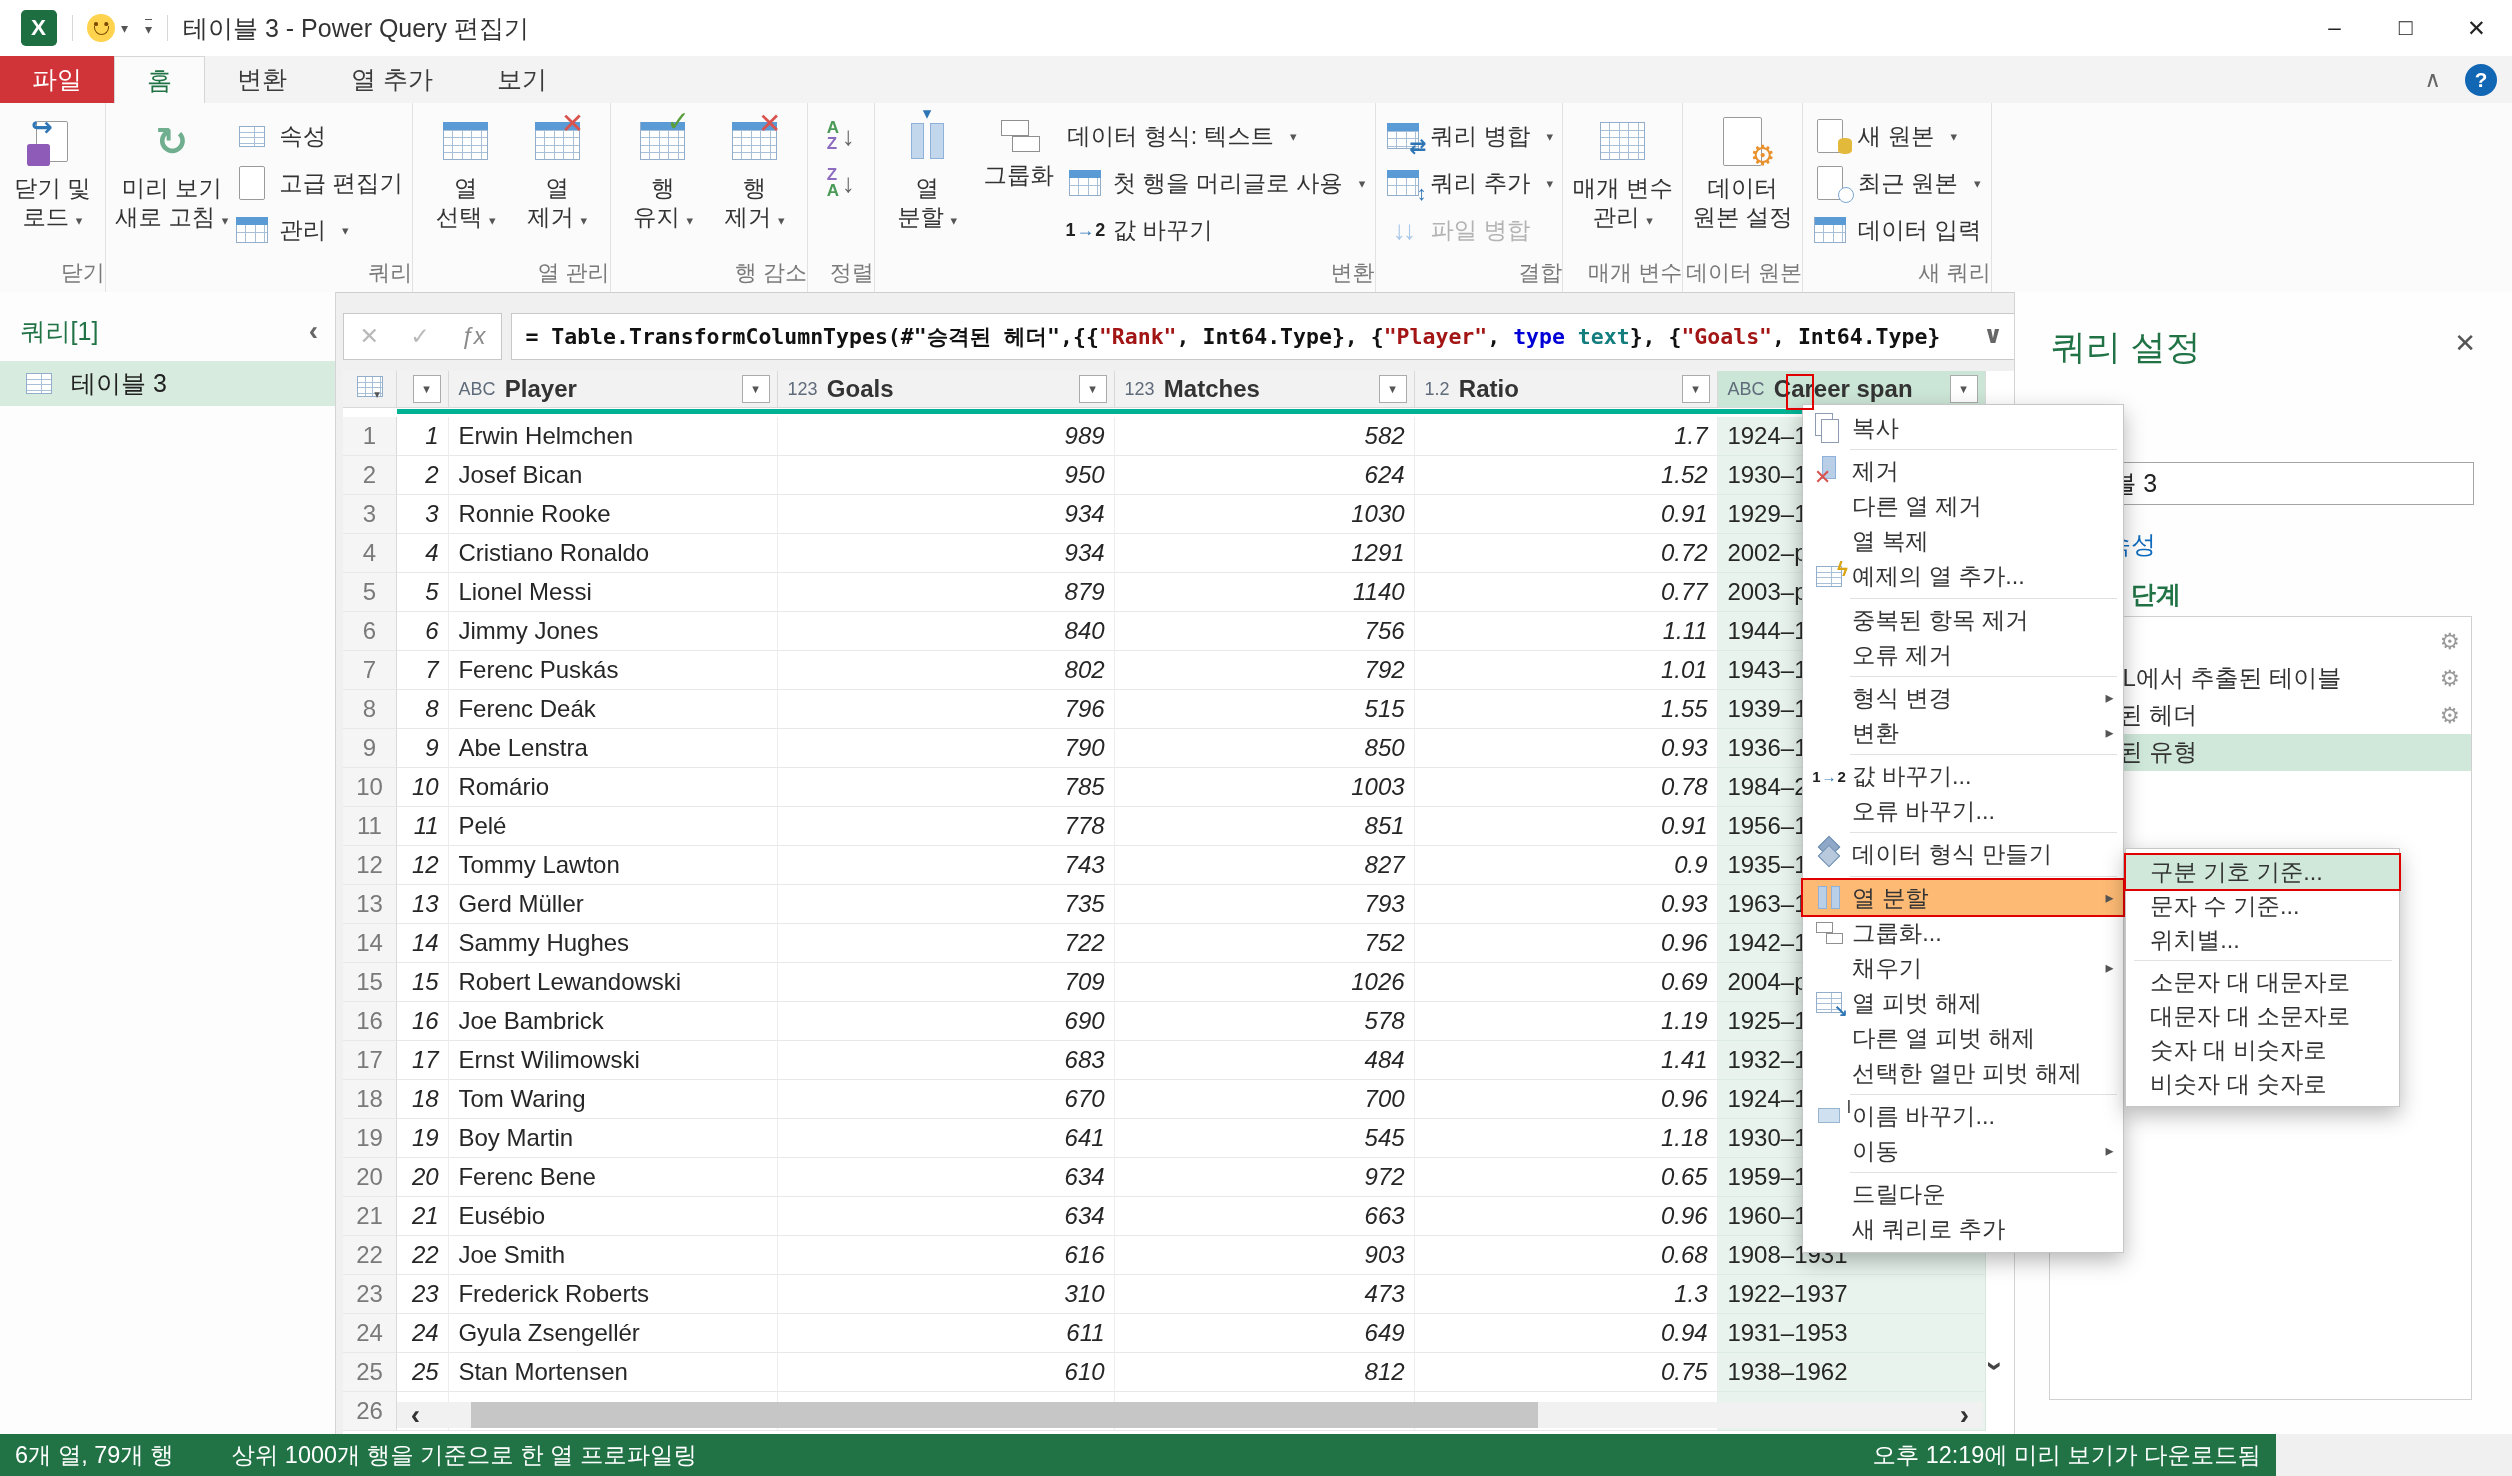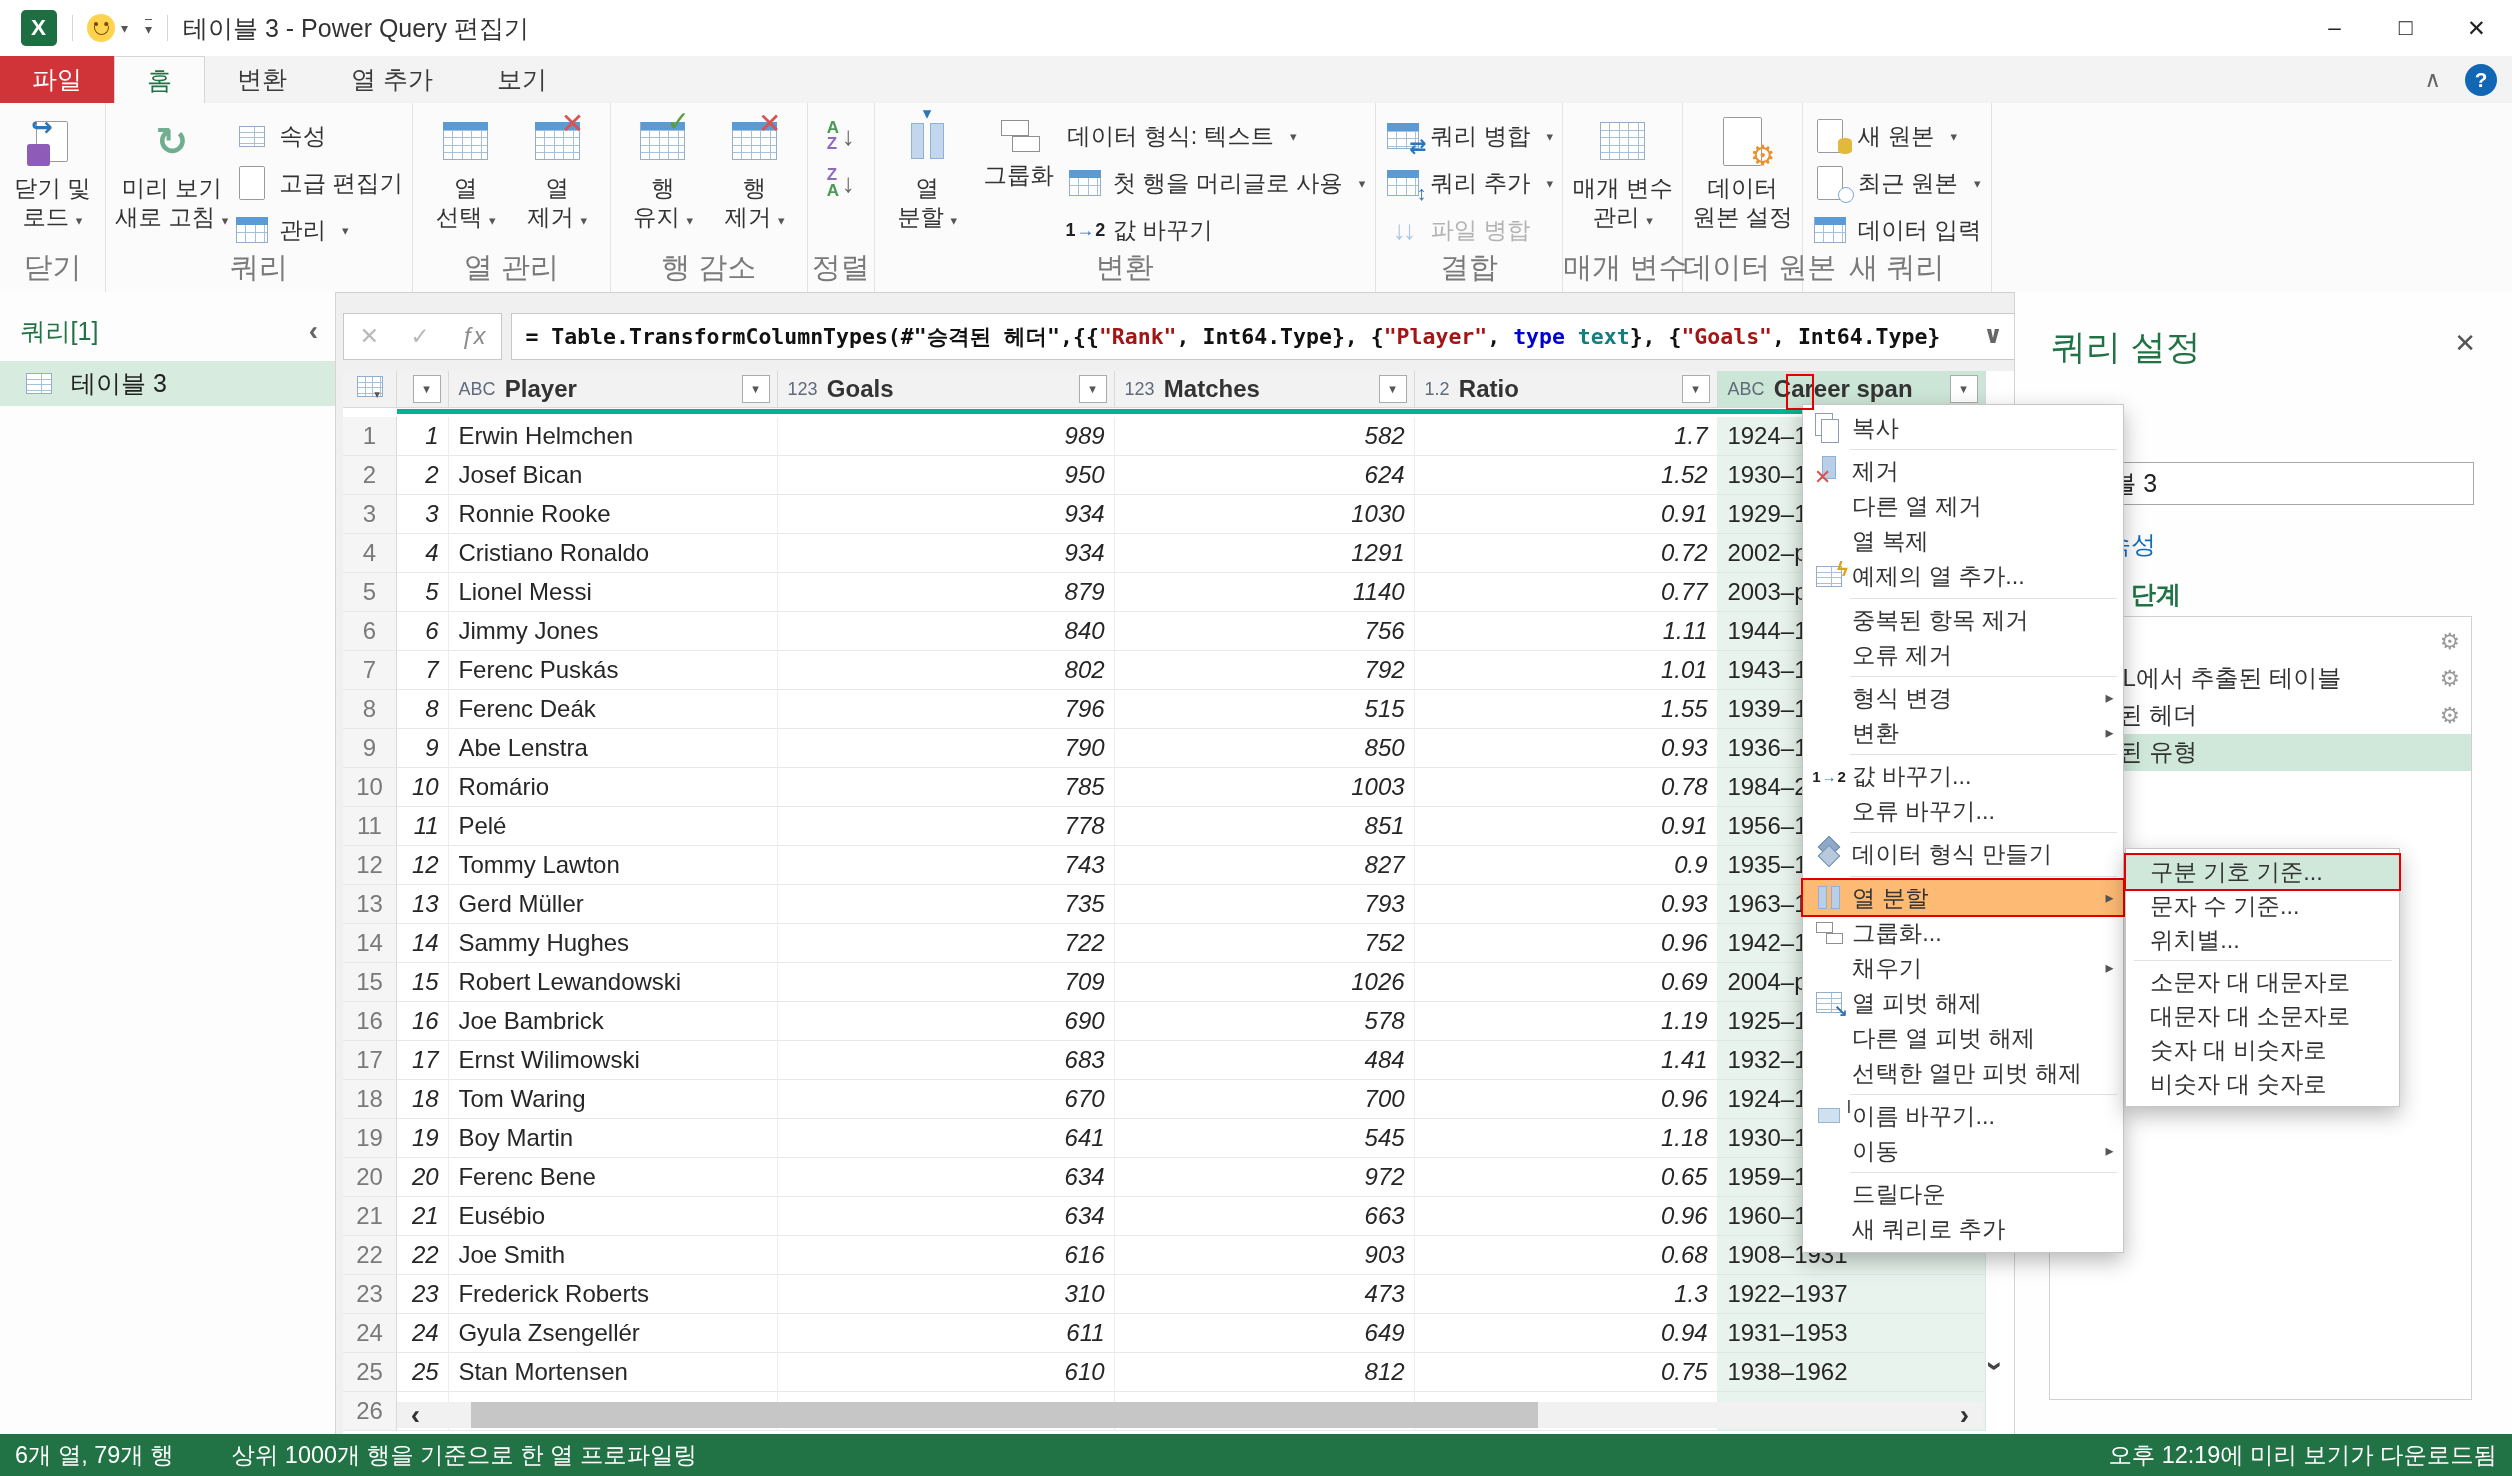--- a/index.html
+++ b/index.html
@@ -24,21 +24,21 @@
   .tab.file{background:#d13438;color:#fff;}
   .tab.active{background:#fbfbfb;border:0.9px solid #d6d6d6;border-bottom:none;color:#217346;}
   .mbright{position:absolute;right:15px;top:0;height:47px;display:flex;align-items:center;gap:24px;}
   .chevup{font-size:22.5px;color:#666;}
   .helpq{width:32px;height:32px;border-radius:50%;background:#1267b4;color:#fff;font-size:20.6px;font-weight:700;display:flex;align-items:center;justify-content:center;}
 
   
   .ribbon{position:absolute;left:0;top:103px;width:2512px;height:189px;background:#fbfbfb;border-bottom:0.9px solid #cfcfcf;display:flex;}
   .rgroup{position:relative;border-right:0.9px solid #e2e2e2;padding:7.5px 9.4px 34px 9.4px;flex:none;}
   .ritems{display:flex;flex-direction:row;align-items:flex-start;gap:5.6px;height:148px;}
-  .rglabel{position:absolute;bottom:3.7px;left:0;right:0;text-align:center;color:#7a7a7a;font-size:29px;white-space:nowrap;}
+  .rglabel{position:absolute;bottom:3.7px;left:0;right:0;text-align:right;color:#7a7a7a;font-size:22px;white-space:nowrap;}
   .rbig{display:flex;flex-direction:column;align-items:center;padding-top:3.7px;min-width:86px;cursor:default;}
   .rbig .rlab{text-align:center;font-size:23.4px;color:#333;line-height:29px;margin-top:5.6px;white-space:nowrap;}
   .rsmcol{display:flex;flex-direction:column;gap:11.2px;padding-top:7.5px;}
   .rsm{display:flex;align-items:center;gap:9.4px;height:36px;font-size:23.4px;color:#333;white-space:nowrap;}
   .rsm.dis{color:#b3b3b3;}
   .crt{font-size:13px;color:#555;margin-left:6.6px;}
 
   
   .ric{position:relative;display:inline-flex;align-items:center;justify-content:center;width:54px;height:54px;flex:none;}
   .ric.sm{width:36px;height:36px;}
@@ -176,21 +176,21 @@
   .spclose{position:absolute;right:37px;top:36px;font-size:26px;color:#555;}
   .spname{position:absolute;left:34px;top:170px;width:401px;height:41px;border:0.9px solid #a6a6a6;background:#fff;font-size:25px;padding:0 11.2px;font-family:inherit;color:#222;}
   .splink{position:absolute;left:34px;top:236px;font-size:25px;color:#0f6cbd;}
   .sphdr{position:absolute;left:34px;top:286px;font-size:25px;font-weight:700;color:#217346;}
   .steps{position:absolute;left:34px;top:324px;width:423px;height:784px;border:0.9px solid #d0d0d0;background:#fff;padding-top:5.6px;box-sizing:border-box;}
   .step{position:relative;display:flex;align-items:center;height:37px;padding-left:20.6px;font-size:24px;color:#333;white-space:nowrap;overflow:hidden;}
   .step.sel{background:#cfe8da;}
   .sgear{position:absolute;right:11.2px;color:#9a9a9a;font-size:22.5px;}
 
   
-  .statusbar{position:absolute;left:0;top:1434px;width:2512px;height:42px;background:#217346;color:#fff;display:flex;align-items:center;font-size:23.4px;}
+  .statusbar{position:absolute;left:0;top:1434px;width:2276px;height:42px;background:#217346;color:#fff;display:flex;align-items:center;font-size:23.4px;}
   .st-left{margin-left:15px;white-space:nowrap;}
   .st-prof{margin-left:58px;white-space:nowrap;}
   .st-right{position:absolute;right:15px;white-space:nowrap;}
 </style>
 </head>
 <body>
 
 <div id="app">
 
   <div class="titlebar">

